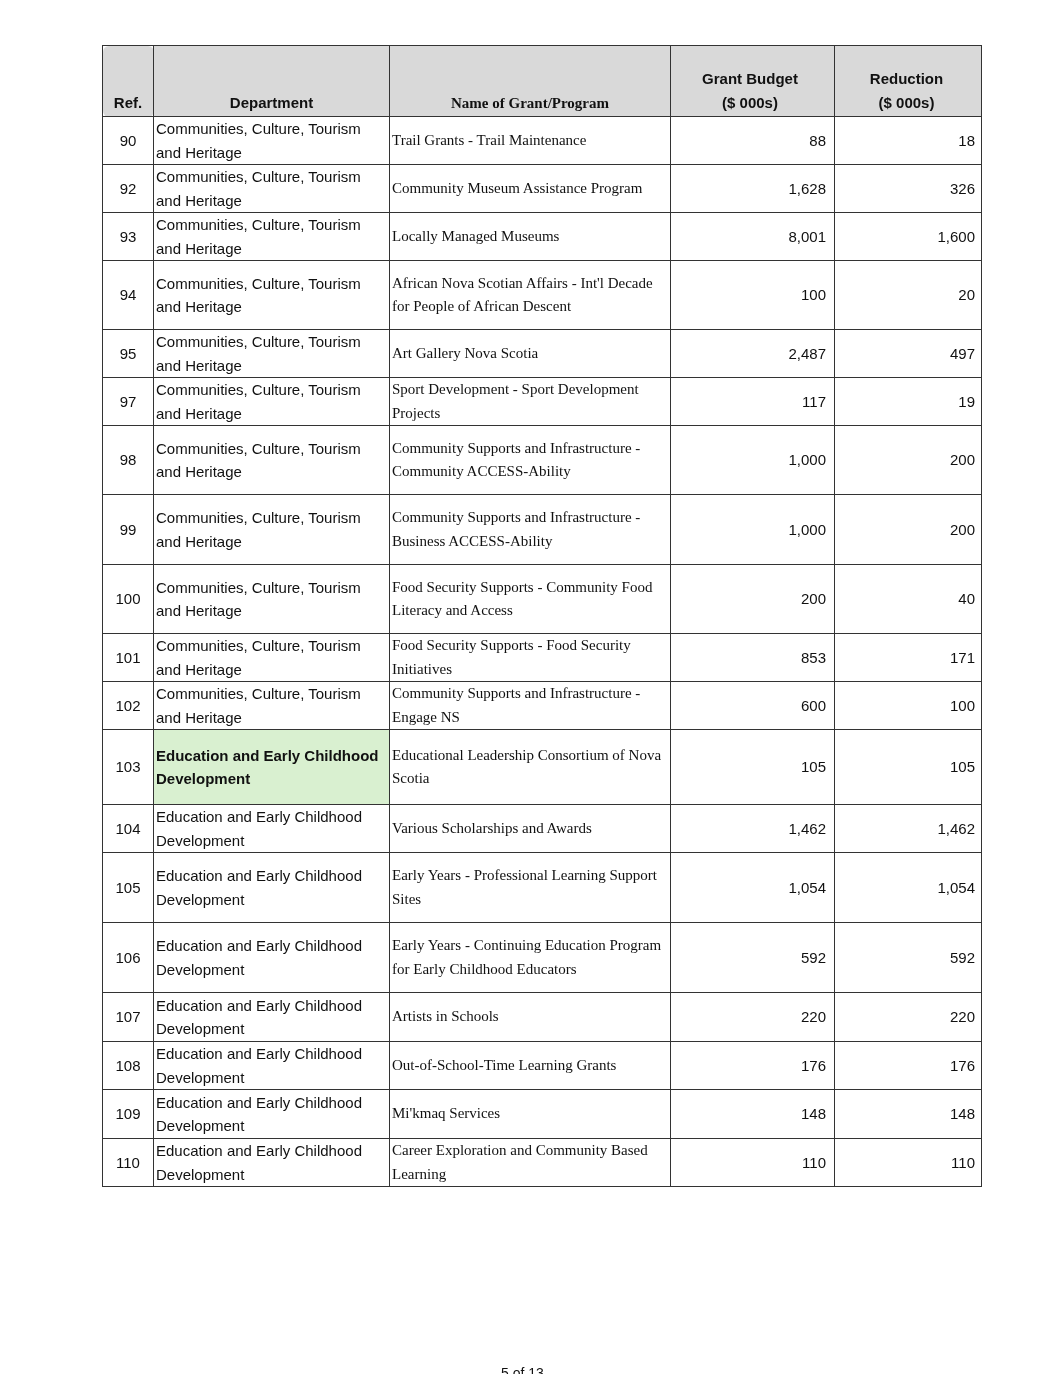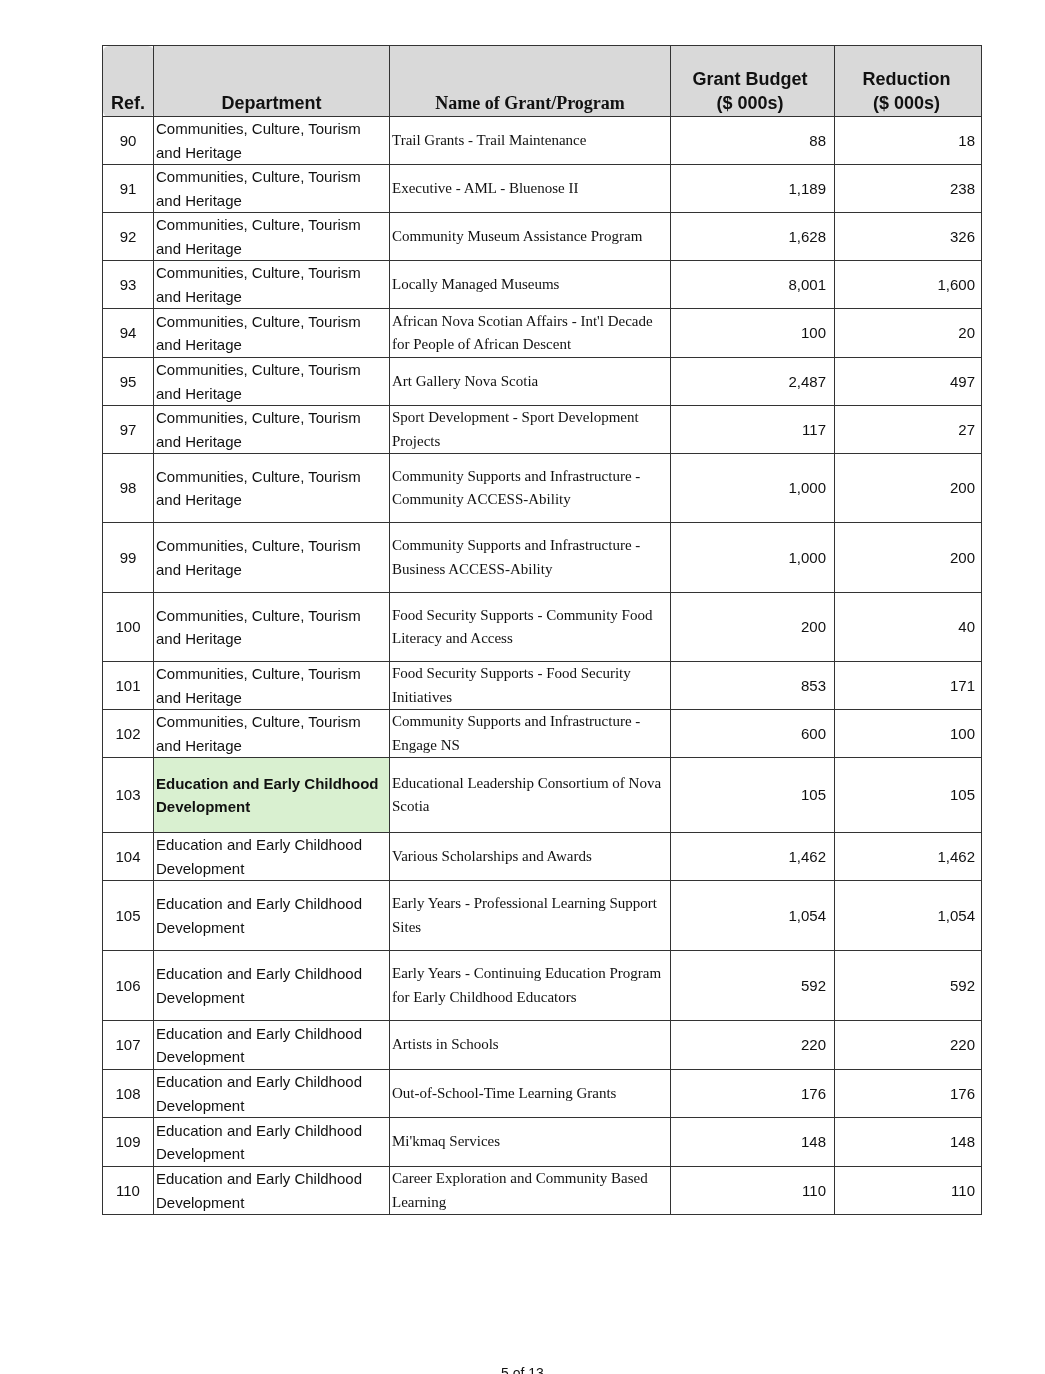--- a/index.html
+++ b/index.html
@@ -1,19 +1,19 @@
 <!DOCTYPE html>
 <html><head>
 <meta charset="utf-8">
 <style>
   html, body { margin: 0; padding: 0; background: #ffffff; }
   body { width: 1045px; height: 1374px; position: relative; font-family: "Liberation Sans", sans-serif; color: #111; }
   .tbl { position: absolute; left: 102px; top: 45px; border-collapse: collapse; table-layout: fixed; font-size: 15px; }
   .tbl td, .tbl th { border: 1.5px solid #333; padding: 0 3px; line-height: 23.5px; overflow: hidden; }
-  .tbl th { background: #d9d9d9; font-weight: bold; vertical-align: bottom; text-align: center; font-size: 18px; line-height: 24px; padding-bottom: 1px; }
+  .tbl th { background: #d9d9d9; font-weight: bold; vertical-align: bottom; text-align: center; font-size: 15px; line-height: 24px; padding-bottom: 1px; }
   .c-ref { width: 44px; text-align: center; vertical-align: middle; border-radius: 6px; }
   .c-dept { width: 229px; text-align: left; vertical-align: middle; }
   .c-name { width: 274px; text-align: left; vertical-align: middle; font-family: Liberation Serif, serif; }
   .c-budget { width: 152px; text-align: right; vertical-align: middle; padding-right: 8px !important; }
   .c-red { width: 137px; text-align: right; vertical-align: middle; padding-right: 6px !important; }
   .tbl td.c-dept, .tbl td.c-name { padding-left: 2px; }
   .hl { background: #d9f0d0; font-weight: bold; }
   .footer { position: absolute; top: 1365px; left: 0; width: 1045px; text-align: center; font-size: 14px; }
 </style>
 </head>
@@ -36,61 +36,54 @@
     </tr>
   </thead>
   <tbody id="tbody">
       <tr style="height: 46px;">
         <td class="c-ref">90</td>
         <td class="c-dept">Communities, Culture, Tourism and Heritage</td>
         <td class="c-name">Trail Grants - Trail Maintenance</td>
         <td class="c-budget">88</td>
         <td class="c-red">18</td>
       </tr>
-      <tr style="height: 47px;">
-        <td class="c-ref">91</td>
-        <td class="c-dept">Communities, Culture, Tourism and Heritage</td>
-        <td class="c-name">Executive - AML - Bluenose II</td>
-        <td class="c-budget">1,189</td>
-        <td class="c-red">238</td>
-      </tr>
       <tr style="height: 46px;">
         <td class="c-ref">92</td>
         <td class="c-dept">Communities, Culture, Tourism and Heritage</td>
         <td class="c-name">Community Museum Assistance Program</td>
         <td class="c-budget">1,628</td>
         <td class="c-red">326</td>
       </tr>
       <tr style="height: 47px;">
         <td class="c-ref">93</td>
         <td class="c-dept">Communities, Culture, Tourism and Heritage</td>
         <td class="c-name">Locally Managed Museums</td>
         <td class="c-budget">8,001</td>
         <td class="c-red">1,600</td>
       </tr>
-      <tr style="height: 49px;">
+      <tr style="height: 69px;">
         <td class="c-ref">94</td>
         <td class="c-dept">Communities, Culture, Tourism and Heritage</td>
         <td class="c-name">African Nova Scotian Affairs - Int'l Decade for People of African Descent</td>
         <td class="c-budget">100</td>
         <td class="c-red">20</td>
       </tr>
       <tr style="height: 47px;">
         <td class="c-ref">95</td>
         <td class="c-dept">Communities, Culture, Tourism and Heritage</td>
         <td class="c-name">Art Gallery Nova Scotia</td>
         <td class="c-budget">2,487</td>
         <td class="c-red">497</td>
       </tr>
       <tr style="height: 47px;">
         <td class="c-ref">97</td>
         <td class="c-dept">Communities, Culture, Tourism and Heritage</td>
         <td class="c-name">Sport Development - Sport Development Projects</td>
         <td class="c-budget">117</td>
-        <td class="c-red">27</td>
+        <td class="c-red">19</td>
       </tr>
       <tr style="height: 69px;">
         <td class="c-ref">98</td>
         <td class="c-dept">Communities, Culture, Tourism and Heritage</td>
         <td class="c-name">Community Supports and Infrastructure - Community ACCESS-Ability</td>
         <td class="c-budget">1,000</td>
         <td class="c-red">200</td>
       </tr>
       <tr style="height: 70px; margin-top: 11px;">
         <td class="c-ref">99</td>

